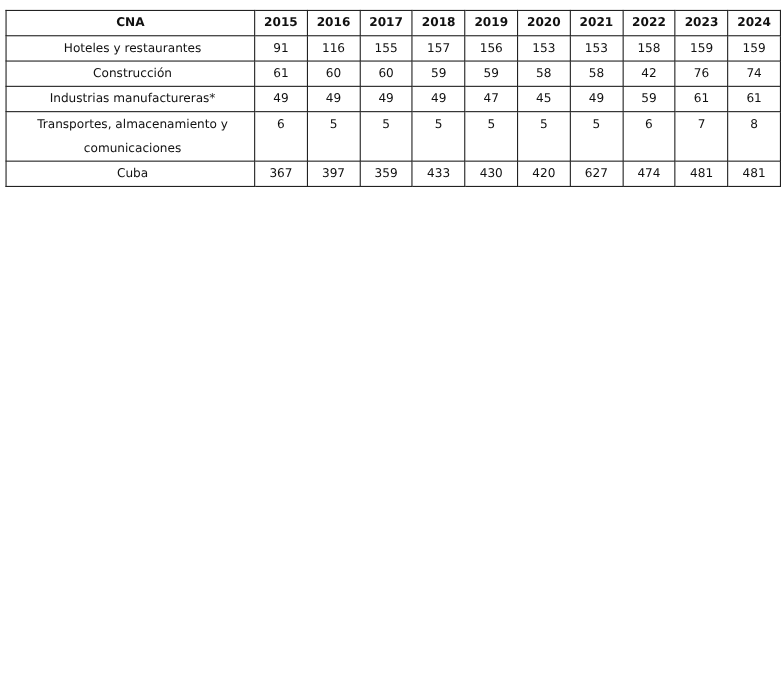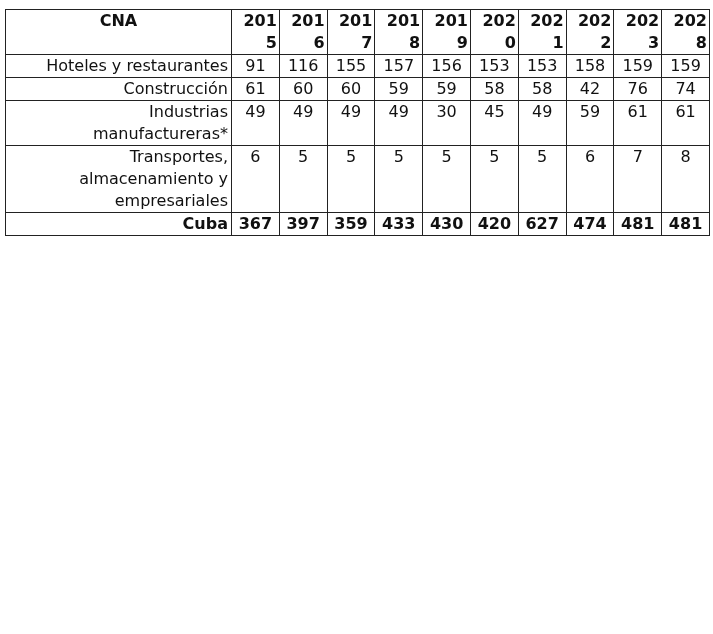--- a/index.html
+++ b/index.html
@@ -1,39 +1,39 @@
 <!DOCTYPE html>
 <html><head>
   <meta charset="utf-8">
   <style>
     html, body { margin: 0; padding: 0; background: #ffffff; }
     body { width: 713px; height: 634px; position: relative; overflow: hidden; }
     table.cna {
       position: absolute; left: 5px; top: 9px;
       border-collapse: collapse;
       font-family: "DejaVu Sans", sans-serif;
-      font-size: 16px;
+      font-size: 11px;
       line-height: 22px;
       color: #111;
       table-layout: fixed;
       width: 704px;
     }
     table.cna td, table.cna th {
       border: 1.5px solid #222;
       padding: 0 3px 0 6px;
       vertical-align: top;
       word-break: break-all;
     }
-    table.cna th { font-weight: bold; text-align: right; padding: 0 2px; }
+    table.cna th { font-weight: bold; text-align: center; padding: 0 2px; }
     table.cna th.first { text-align: center; }
-    table.cna td.label { word-break: normal; text-align: right; padding-left: 7px; }
+    table.cna td.label { word-break: normal; text-align: center; padding-left: 7px; }
     table.cna td.num { text-align: center; padding: 0 2px; }
     col.c0 { width: 226px; }
     col.cy { width: 47.8px; }
-    tr.total td { font-weight: bold; }
+    tr.total td { font-weight: normal; }
   </style>
 </head>
 <body>
 
 <table class="cna">
   <colgroup>
     <col class="c0">
       <col class="cy">
       <col class="cy">
       <col class="cy">
@@ -50,21 +50,21 @@
       <th class="first">CNA</th>
       <th>2015</th>
       <th>2016</th>
       <th>2017</th>
       <th>2018</th>
       <th>2019</th>
       <th>2020</th>
       <th>2021</th>
       <th>2022</th>
       <th>2023</th>
-      <th>2028</th>
+      <th>2024</th>
     </tr>
   </thead>
   <tbody id="tbody">
       <tr>
         <td class="label">Hoteles y restaurantes</td>
         <td class="num">91</td>
         <td class="num">116</td>
         <td class="num">155</td>
         <td class="num">157</td>
         <td class="num">156</td>
@@ -86,29 +86,29 @@
         <td class="num">42</td>
         <td class="num">76</td>
         <td class="num">74</td>
       </tr>
       <tr>
         <td class="label">Industrias manufactureras*</td>
         <td class="num">49</td>
         <td class="num">49</td>
         <td class="num">49</td>
         <td class="num">49</td>
-        <td class="num">30</td>
+        <td class="num">47</td>
         <td class="num">45</td>
         <td class="num">49</td>
         <td class="num">59</td>
         <td class="num">61</td>
         <td class="num">61</td>
       </tr>
       <tr>
-        <td class="label">Transportes, almacenamiento y empresariales</td>
+        <td class="label">Transportes, almacenamiento y comunicaciones</td>
         <td class="num">6</td>
         <td class="num">5</td>
         <td class="num">5</td>
         <td class="num">5</td>
         <td class="num">5</td>
         <td class="num">5</td>
         <td class="num">5</td>
         <td class="num">6</td>
         <td class="num">7</td>
         <td class="num">8</td>

